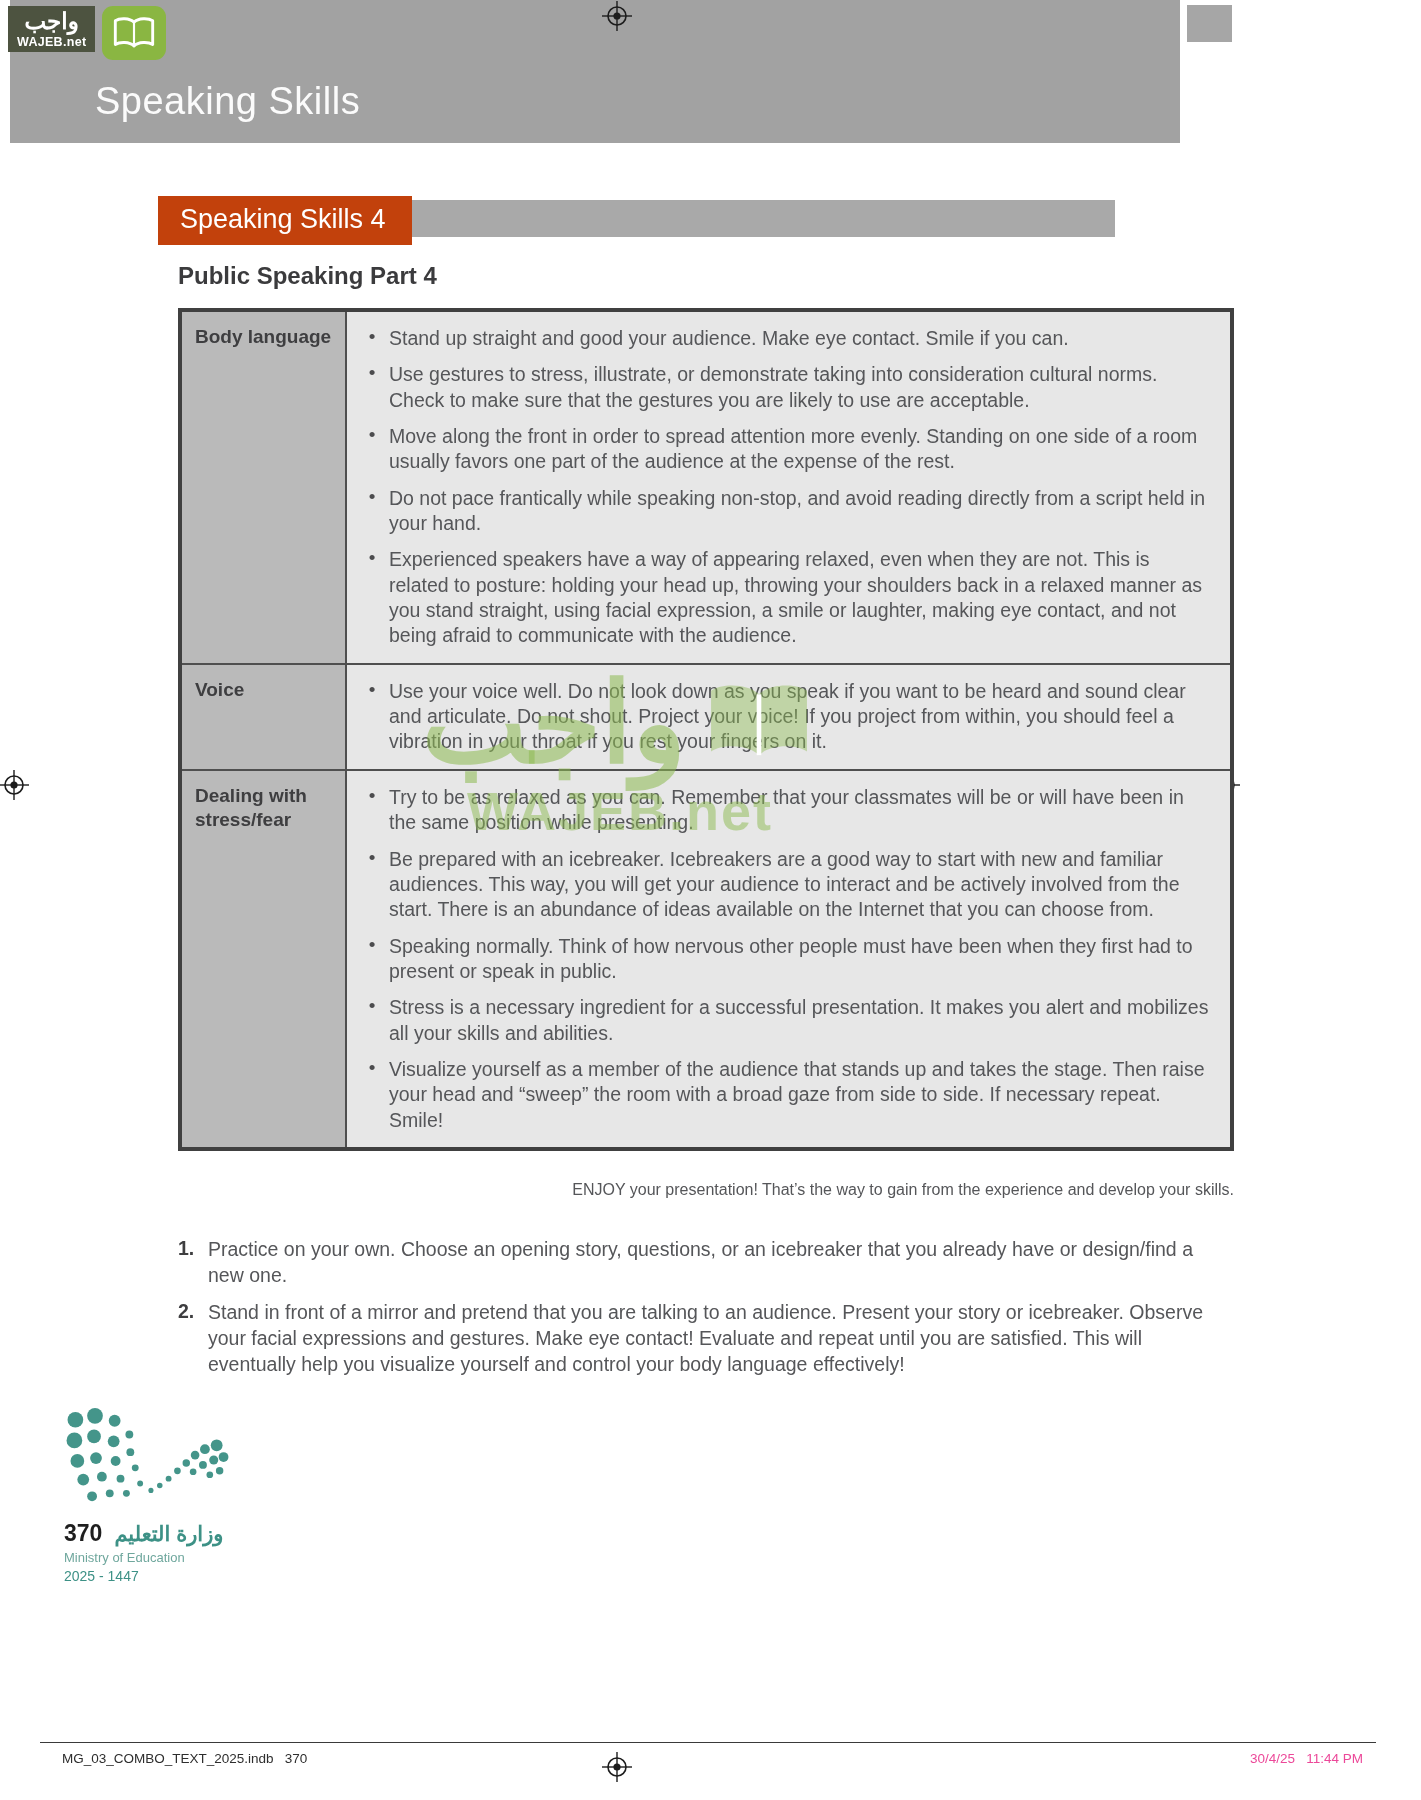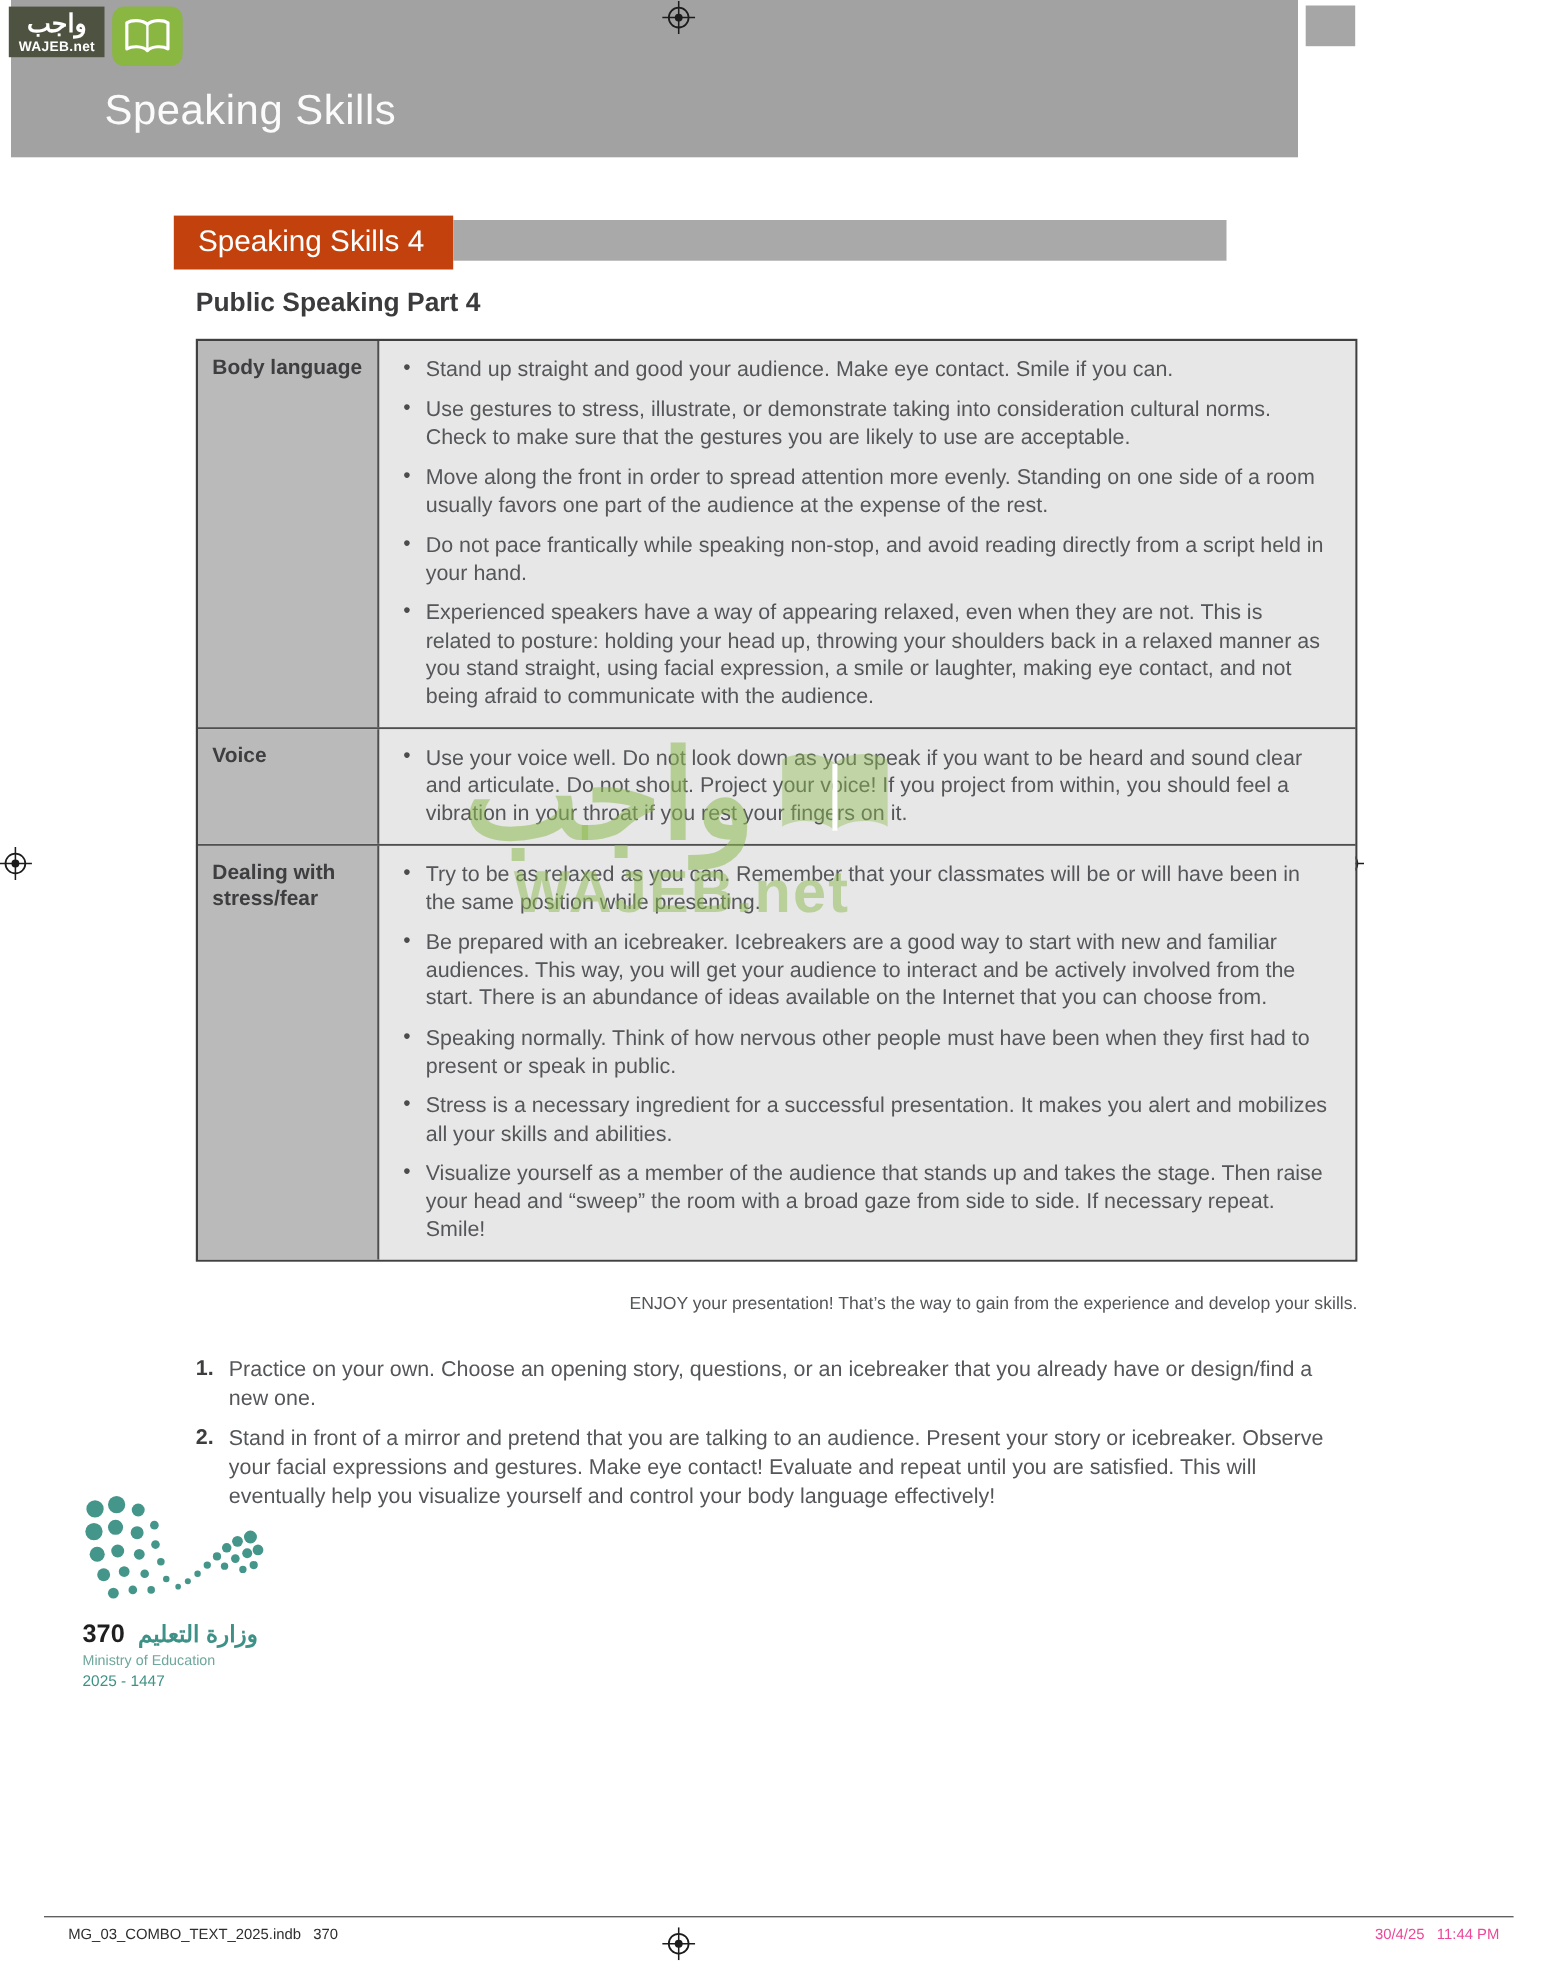--- a/index.html
+++ b/index.html
@@ -30,21 +30,21 @@
 
   
   .section-banner { position:absolute; left:158px; top:196px; width:957px; display:flex; }
   .section-black { background:#c2410c; color:#ffffff; font-size:27px; padding:8px 26px 10px 22px; white-space:nowrap; }
   .section-bar { flex:1; height:37px; margin-top:4px; background:#a9a9a9; }
 
   
   .content { position:absolute; left:178px; top:262px; width:1056px; z-index:2; }
   .heading { font-size:24px; font-weight:bold; color:#3b3b3d; margin:0 0 18px 0; }
 
-  .skills-table { border:2px solid #404040; }
+  .skills-table { border:4px solid #404040; }
   .trow { display:flex; border-bottom:2px solid #4f4f4f; }
   .trow:last-child { border-bottom:none; }
   .tlabel { width:140px; flex-shrink:0; background:#bababa; border-right:2px solid #4f4f4f;
             padding:13px 10px 10px 13px; font-weight:bold; font-size:19px; color:#3e3e40; line-height:1.25; }
   .tcell { flex:1; background:#e7e7e7; padding:3px 20px 14px 8px; }
   .bullet { display:flex; margin-top:11px; }
   .bmark { width:34px; flex-shrink:0; text-align:center; color:#4c4c4e; font-size:19px; }
   .btext { flex:1; font-size:19.5px; line-height:1.3; color:#555659; }
 
   .outro { margin-top:30px; font-size:16px; color:#555659;text-align:right; }
@@ -54,21 +54,21 @@
   .extext { flex:1; font-size:19.5px; line-height:1.32; color:#555659; }
 
   
   .watermark { position:absolute; left:415px; top:668px; width:410px; text-align:center; z-index:4; pointer-events:none; }
   .wm-row1 { display:flex; align-items:center; justify-content:center; gap:14px; }
   .wm-arabic { font-size:112px; font-weight:bold; line-height:1; color:rgba(140,186,80,0.55); }
   .wm-book { color:rgba(140,186,80,0.5); }
   .wm-site { font-size:54px; font-weight:bold; letter-spacing:2px; color:rgba(140,186,80,0.5); margin-top:0px; }
 
   
-  .moe { position:absolute; left:64px; top:1360px; width:190px; z-index:3;margin-left:11px; }
+  .moe { position:absolute; left:64px; top:1408px; width:190px; z-index:3; }
   .moe-dots svg { display:block; }
   .moe-line1 { display:flex; align-items:baseline; gap:12px; margin-top:8px; }
   .page-number { font-size:23px; font-weight:bold; color:#1f1f1f; }
   .moe-arabic { font-size:21px; font-weight:bold; color:#3d9186; }
   .moe-english { font-size:13px; color:#6fa79d; margin-top:3px; }
   .moe-years { font-size:14px; color:#3d9186; margin-top:3px; }
 
   
   .footer-rule { position:absolute; left:40px; right:45px; top:1742px; border-top:1.5px solid #3a3a3a; }
   .footer-file { position:absolute; left:62px; top:1751px; font-size:13.5px; color:#2e2e2e; white-space:pre; }

